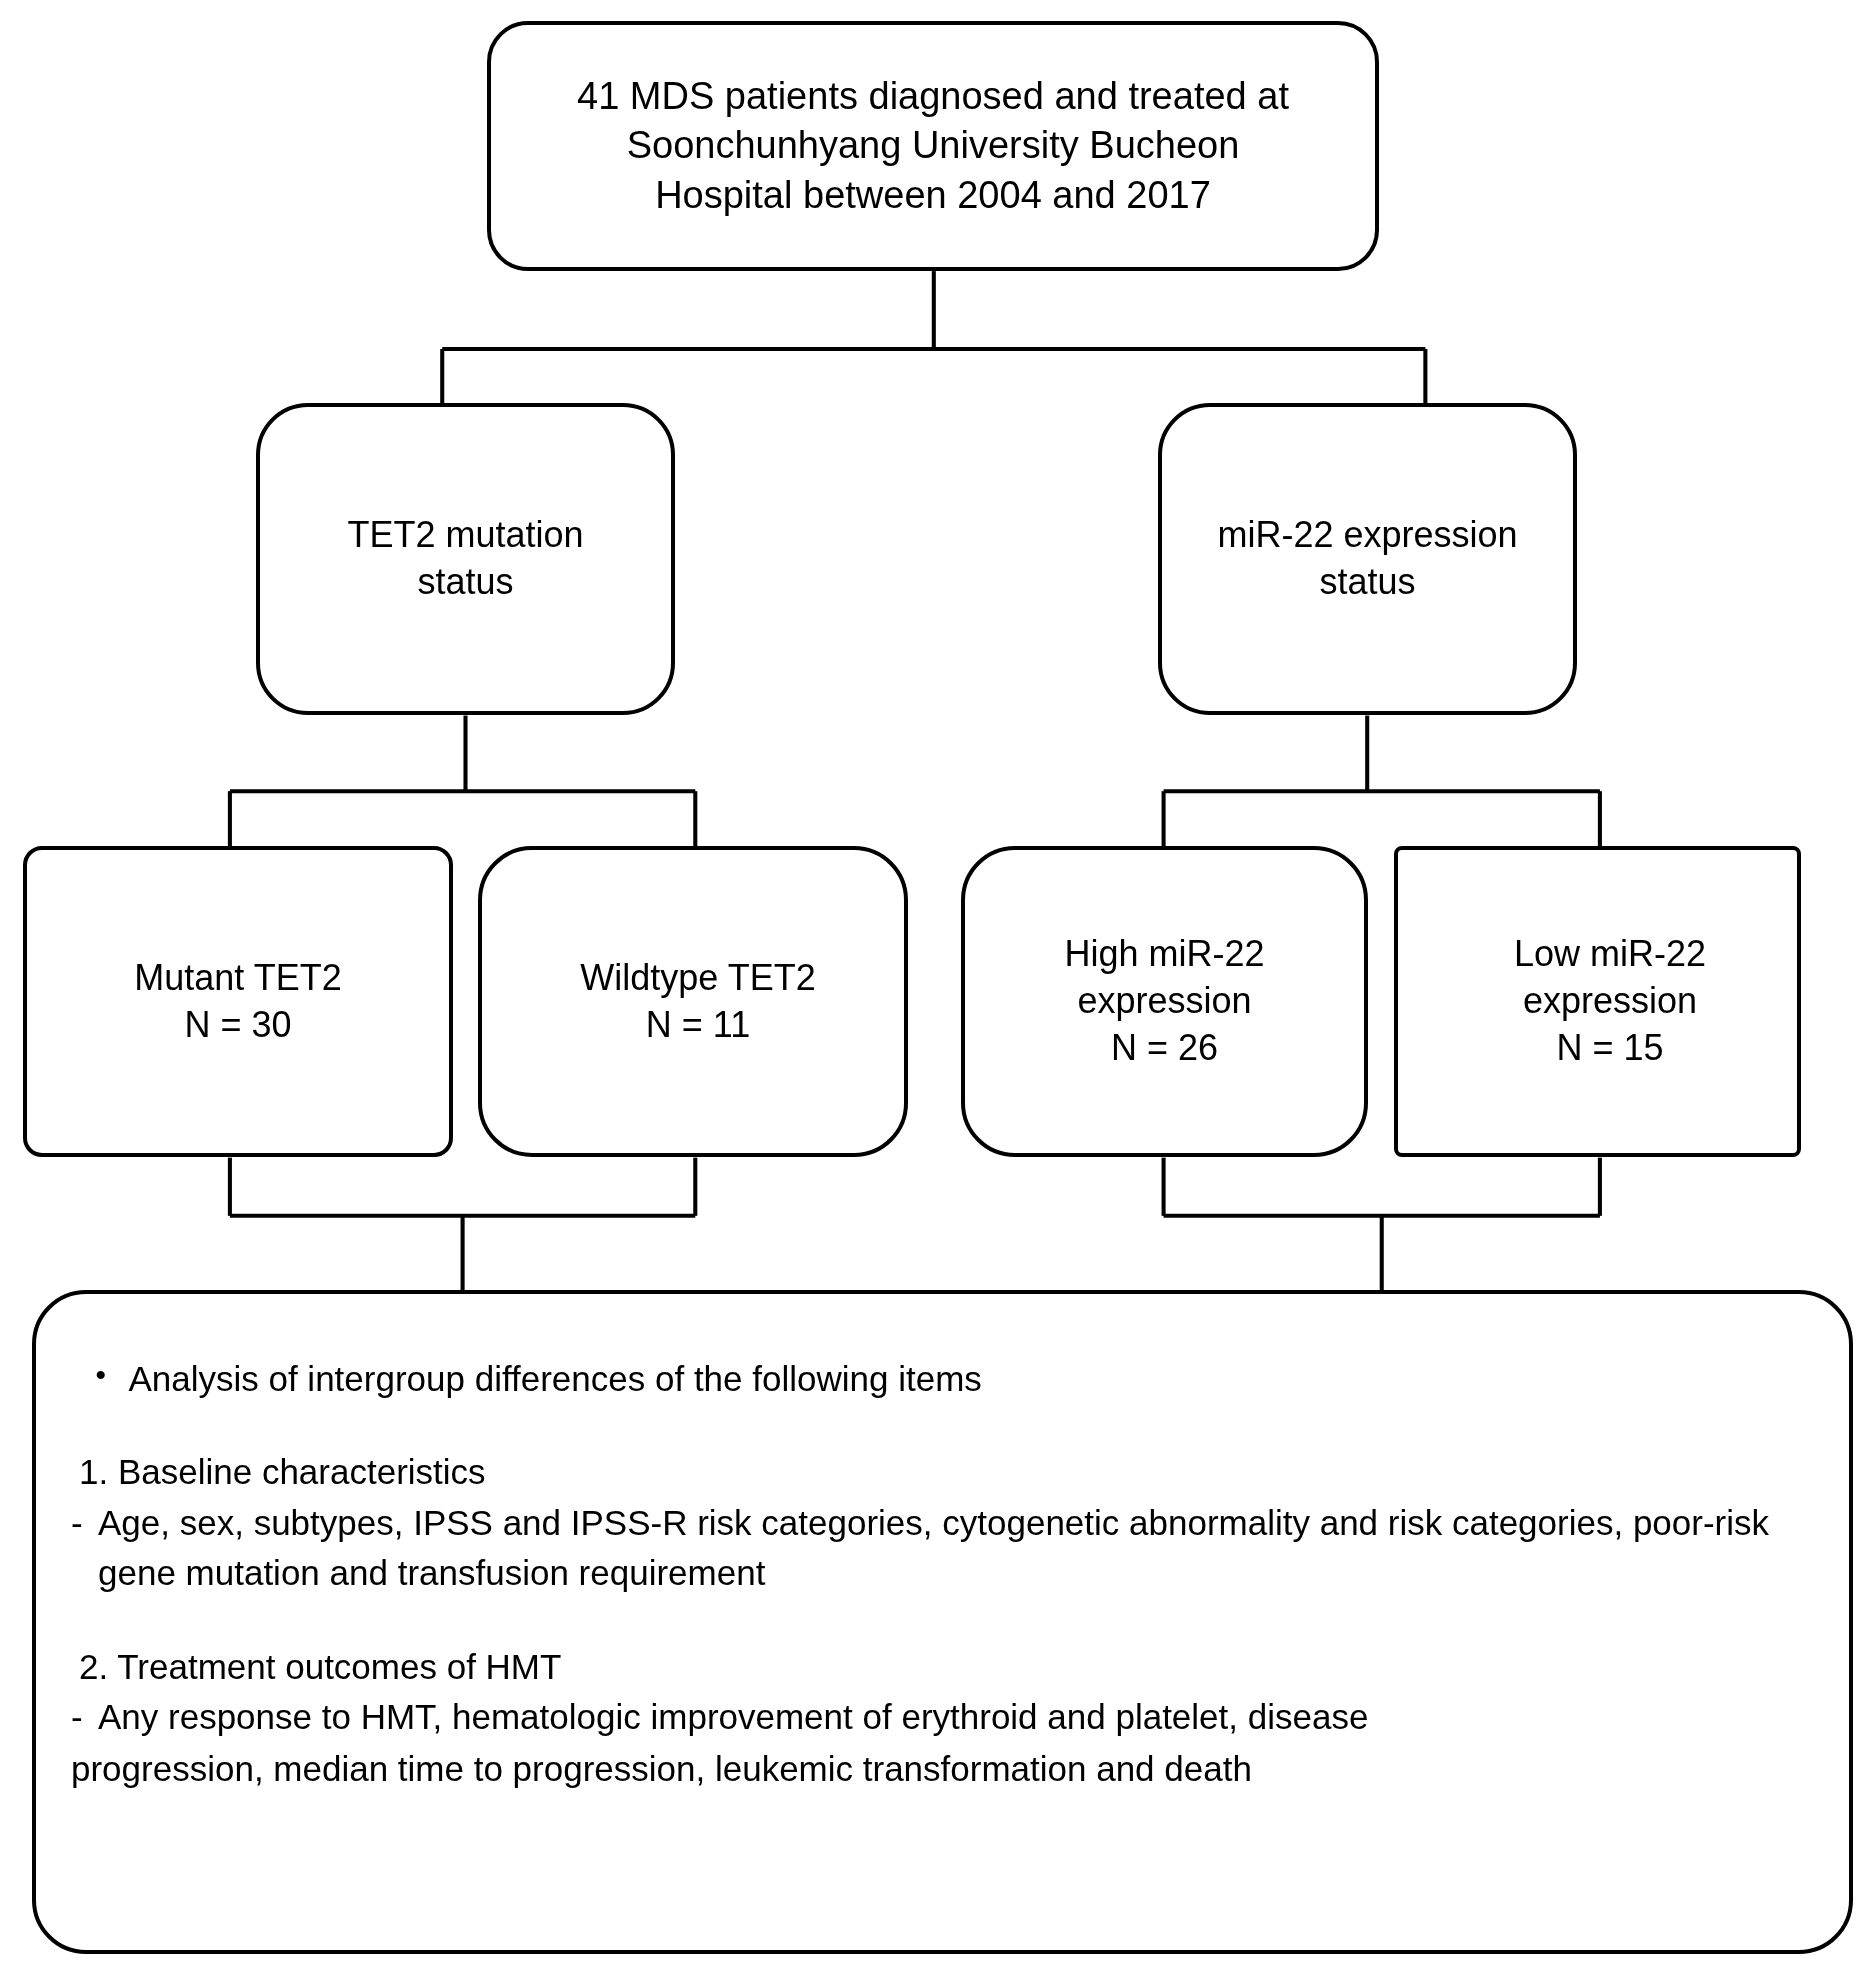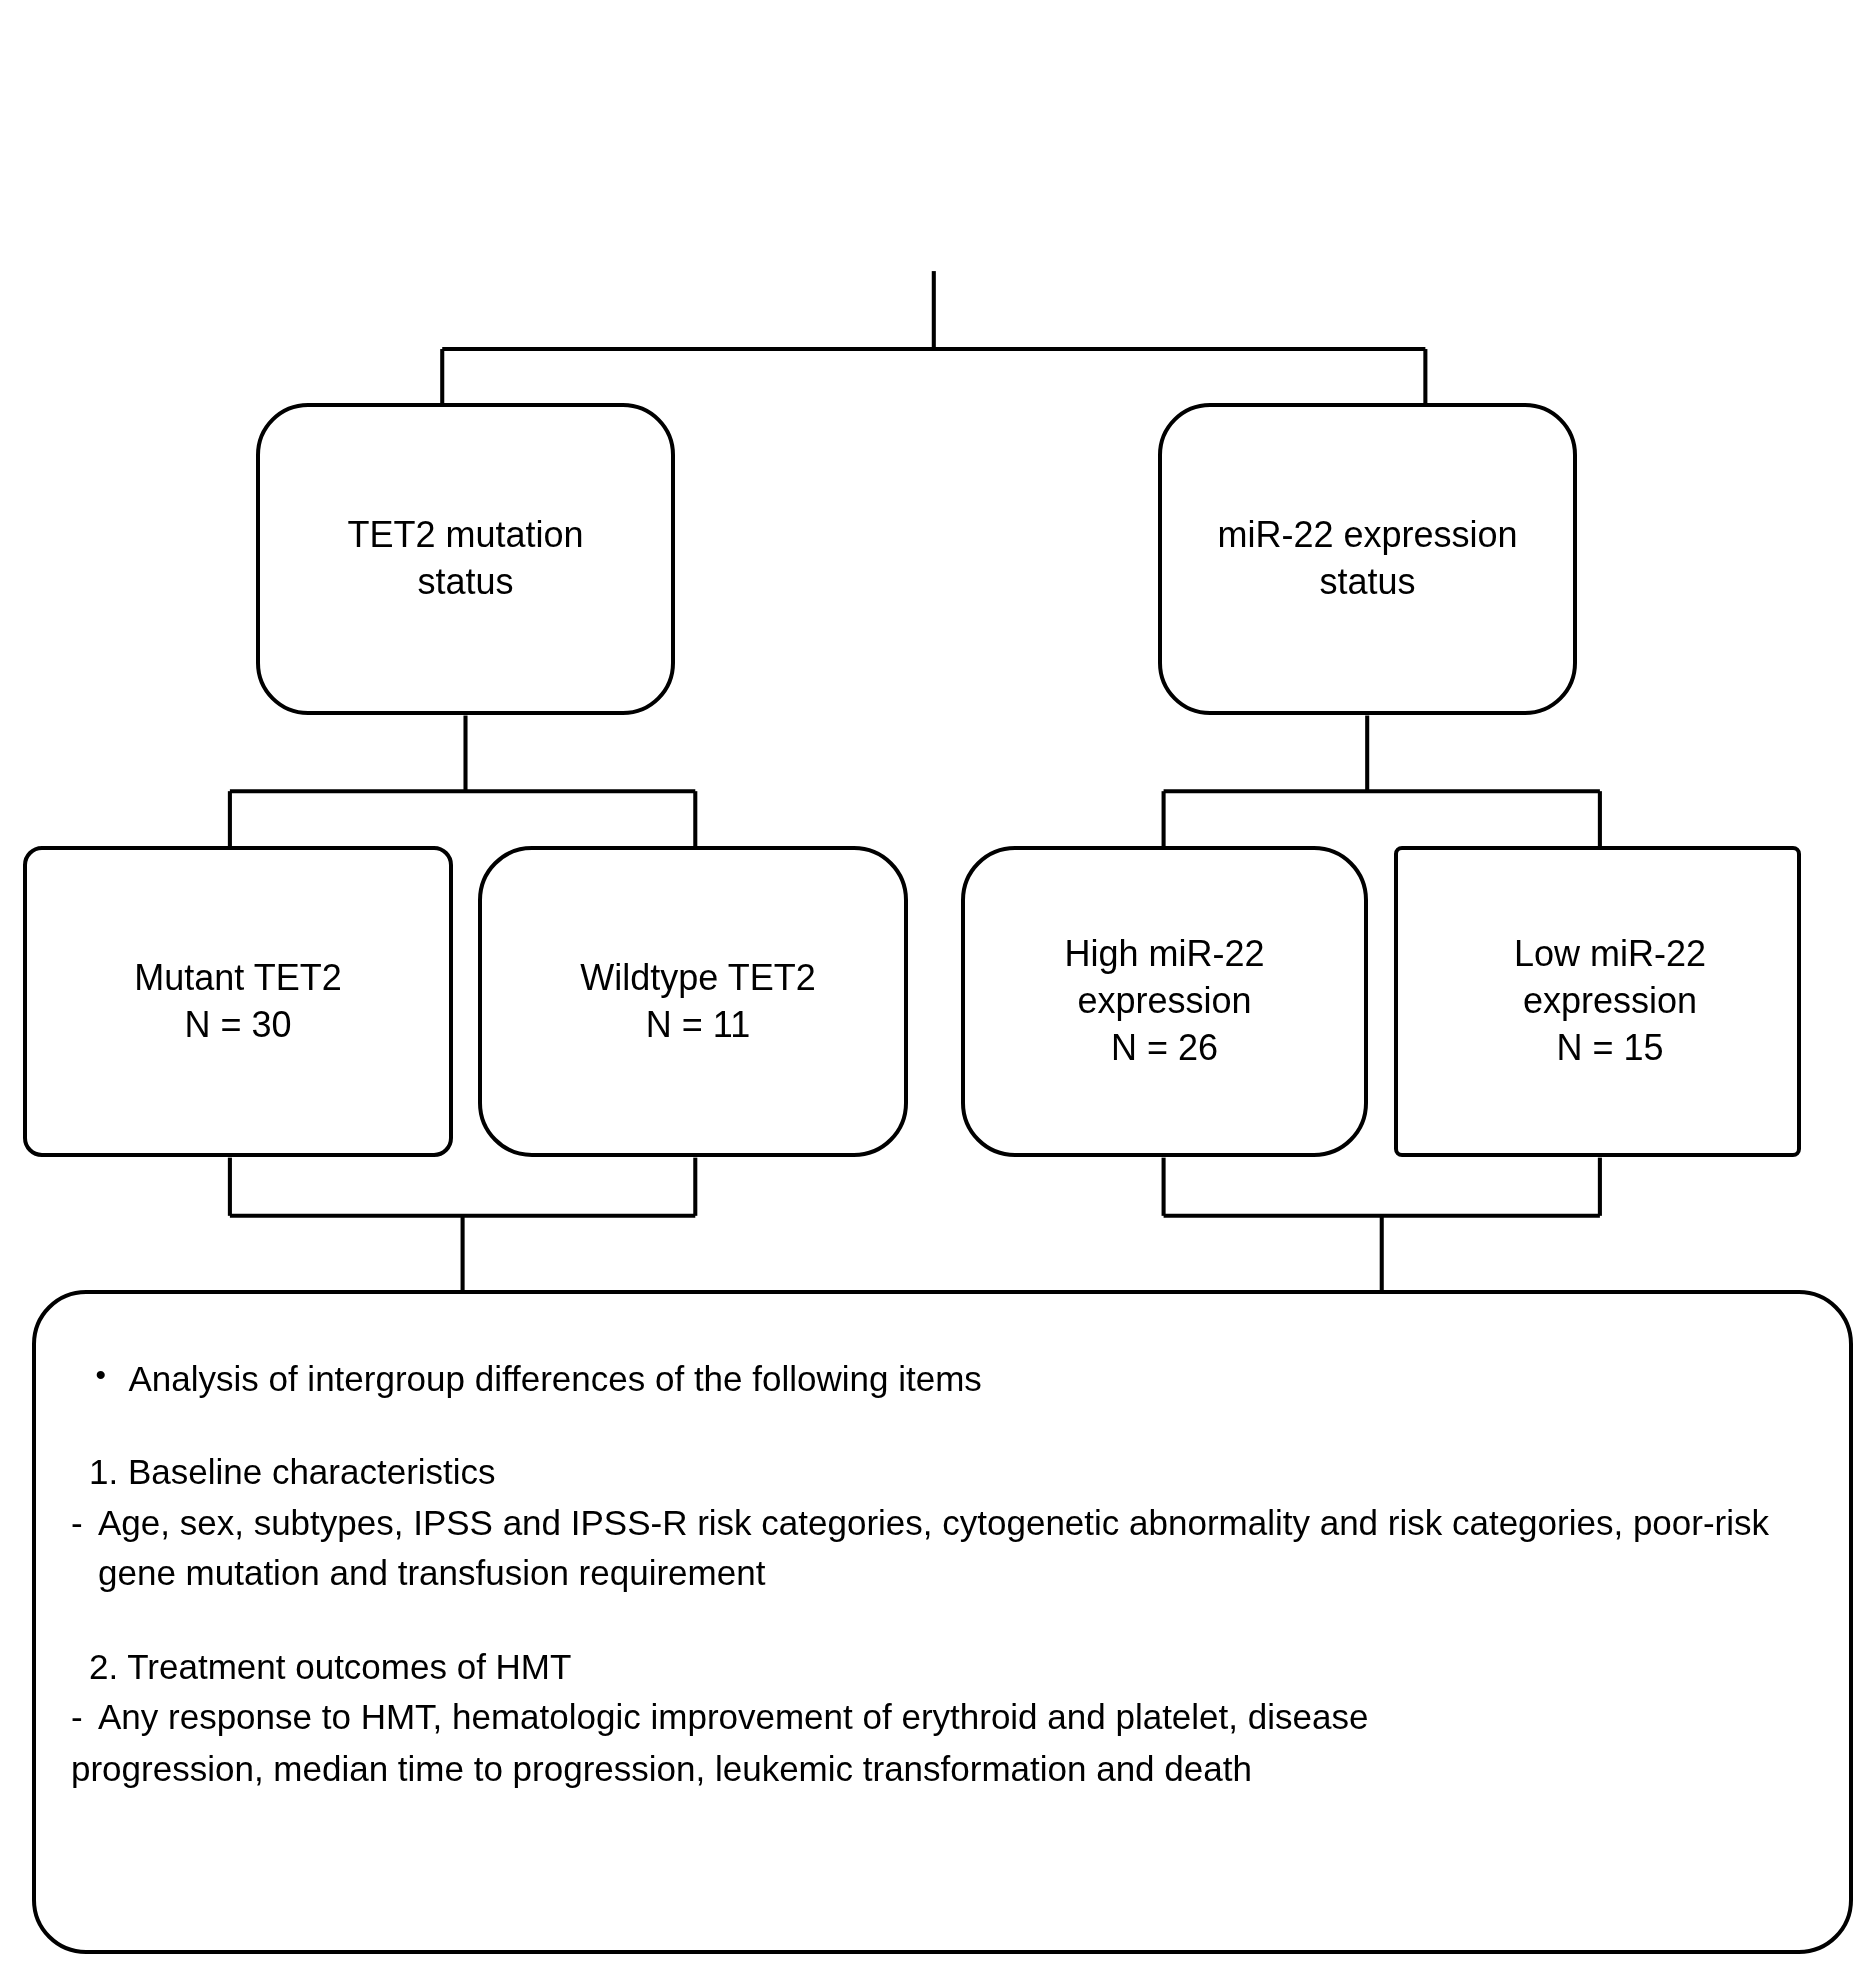--- a/index.html
+++ b/index.html
@@ -116,21 +116,21 @@
     flex: 0 0 33px;
     text-align: left;
     font-size: 30px;
     line-height: 1.42;
   }
   .an-bullet .body { flex: 1 1 auto; }
 
   .an-gap { height: 44px; }
 
   .an-head {
-    margin: 0 0 0 18px;
+    margin: 0 0 0 8px;
   }
   .an-dash {
     display: flex;
     align-items: flex-start;
     margin-top: 1.2px;
   }
   .an-dash .dash {
     width: 27px;
     flex: 0 0 27px;
   }
@@ -167,20 +167,25 @@
       <path d="M 395 2090 L 1195 2090"></path>
       <path d="M 795 2090 L 795 2218"></path>
 
       <path d="M 2000 1990 L 2000 2090"></path>
       <path d="M 2750 1990 L 2750 2090"></path>
       <path d="M 2000 2090 L 2750 2090"></path>
       <path d="M 2375 2090 L 2375 2218"></path>
     </g>
   </svg>
 
+  <div class="node" id="node-root">
+    <span class="txt">41 MDS patients diagnosed and treated at
+Soonchunhyang University Bucheon
+Hospital between 2004 and 2017</span>
+  </div>
 
   <div class="node" id="node-tet2-status">
     <span class="txt">TET2 mutation
 status</span>
   </div>
 
   <div class="node" id="node-mir22-status">
     <span class="txt">miR-22 expression
 status</span>
   </div>

